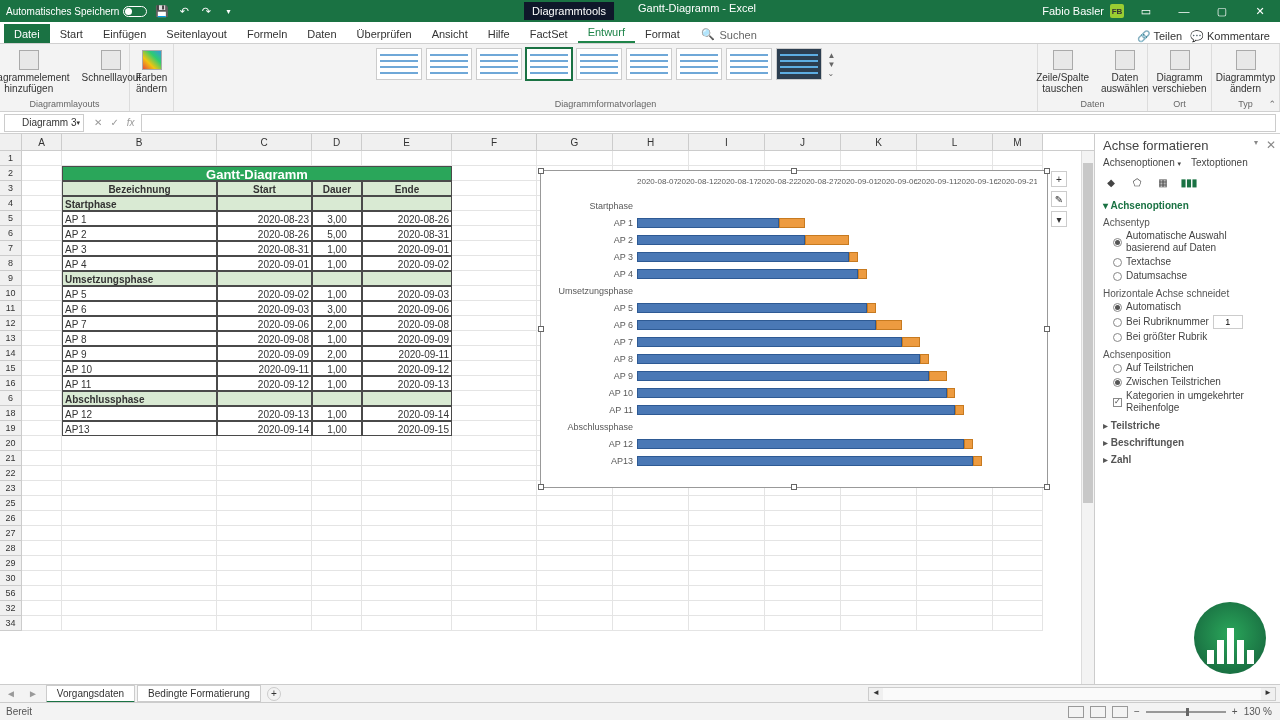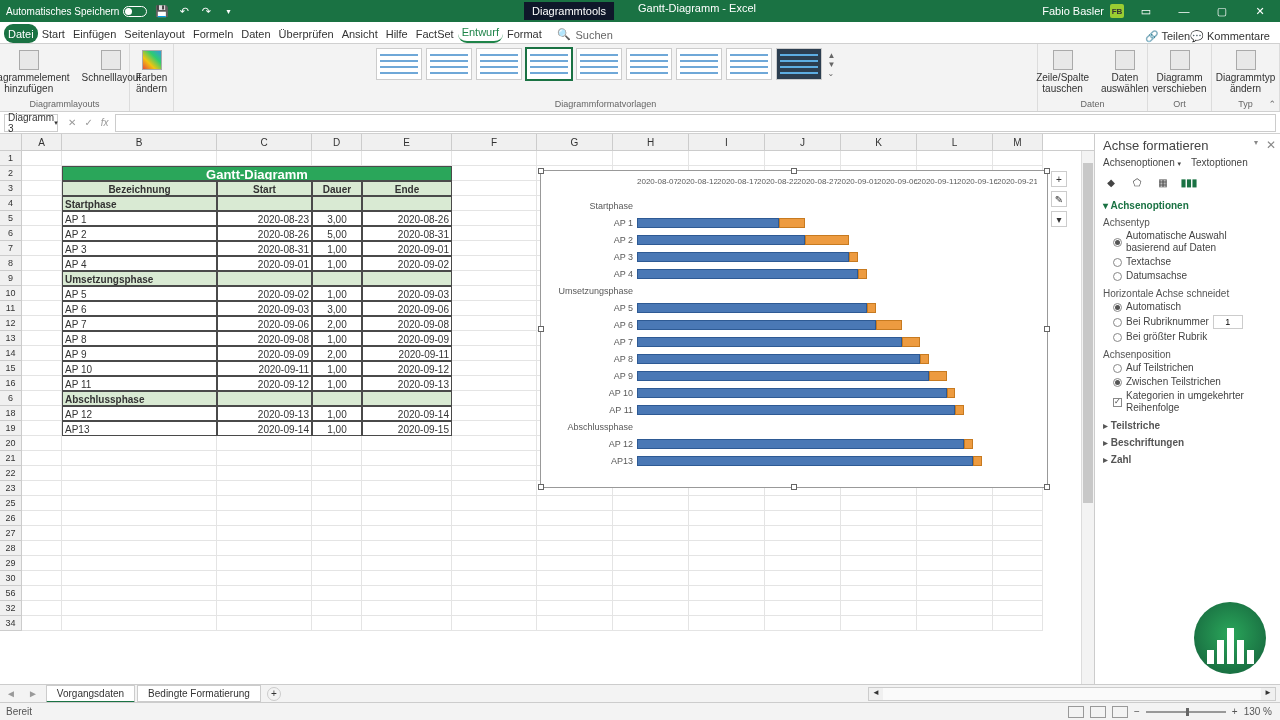--- a/index.html
+++ b/index.html
@@ -14,43 +14,43 @@
 .tb-icon { width: 14px; height: 14px; display: inline-flex; align-items: center; justify-content: center; }
 .titlebar .center { position: absolute; left: 50%; transform: translateX(-50%); display: flex; gap: 24px; font-size: 11px; }
 .tb-tab { padding: 3px 8px; }
 .tb-tab.active { background: #0f172a; }
 .titlebar .right { margin-left: auto; display: flex; align-items: center; gap: 6px; padding-right: 4px; }
 .user-badge { background: #9acd32; color: #333; width: 14px; height: 14px; border-radius: 2px; display: inline-flex; align-items: center; justify-content: center; font-size: 8px; font-weight: bold; }
 .win-btn { width: 32px; height: 22px; display: inline-flex; align-items: center; justify-content: center; }
 
 
 .ribbontabs { height: 22px; background: #fff; border-bottom: 1px solid #d0d0d0; display: flex; align-items: flex-end; padding-left: 4px; font-size: 11px; }
-.ribbontabs .tab { padding: 4px 4px 3px; cursor: pointer; border-radius: 9px; }
+.ribbontabs .tab { padding: 4px 10px 3px; cursor: pointer; }
 .ribbontabs .tab.active { color: #1e8449; border-bottom: 2px solid #1e8449; }
 .ribbontabs .tab.file { background: #1a7243; color: #fff; }
 .ribbontabs .search { margin-left: 12px; display: flex; align-items: center; gap: 4px; color: #666; padding-bottom: 2px; }
-.ribbontabs .right-actions { margin-left: auto; display: flex; gap: 0; padding-right: 10px; font-size: 11px; color: #333; align-items: center; }
+.ribbontabs .right-actions { margin-left: auto; display: flex; gap: 8px; padding-right: 10px; font-size: 11px; color: #333; align-items: center; }
 
 
 .ribbon { height: 68px; background: #f3f3f3; border-bottom: 1px solid #d0d0d0; display: flex; position: relative; }
 .ribbon-group { border-right: 1px solid #dcdcdc; padding: 4px 6px 2px; display: flex; flex-direction: column; align-items: center; justify-content: space-between; position: relative; }
 .ribbon-group .label { font-size: 9px; color: #666; text-align: center; margin-top: auto; }
 .rg-buttons { display: flex; gap: 4px; align-items: flex-start; }
 .big-btn { display: flex; flex-direction: column; align-items: center; gap: 2px; font-size: 10px; text-align: center; padding: 2px 4px; line-height: 1.1; }
 .big-icon { width: 20px; height: 20px; background: #e8e8e8; border: 1px solid #aaa; }
 .style-gallery { display: flex; gap: 4px; align-items: center; }
 .style-thumb { width: 46px; height: 32px; border: 1px solid #ccc; background: #fff; display: flex; flex-direction: column; justify-content: space-around; padding: 3px; }
 .style-thumb.sel { border: 1px solid #1a7243; outline: 1px solid #1a7243; }
 .style-thumb.dark { background: #2c3e50; }
 .bar-mini { height: 2px; background: #6fa8d8; }
 .collapse-caret { position: absolute; right: 4px; bottom: 2px; font-size: 9px; color: #666; }
 
 
 .fbar { height: 22px; border-bottom: 1px solid #d0d0d0; display: flex; align-items: center; }
-.namebox { width: 54px; height: 18px; border: 1px solid #ccc; margin: 0 4px; font-size: 10px; display: flex; align-items: center; justify-content: flex-start; padding: 0 3px; }
+.namebox { width: 80px; height: 18px; border: 1px solid #ccc; margin: 0 4px; font-size: 10px; display: flex; align-items: center; justify-content: flex-end; padding: 0 3px; }
 .fx-icons { display: flex; gap: 8px; padding: 0 6px; color: #999; font-size: 10px; }
 .finput { flex: 1; height: 18px; border: 1px solid #ccc; margin-right: 4px; }
 
 
 .workspace { position: absolute; top: 134px; left: 0; right: 0; bottom: 36px; display: flex; }
 .grid-wrap { flex: 1; position: relative; overflow: hidden; }
 .colhdr-row { display: flex; height: 17px; border-bottom: 1px solid #ccc; }
 .selbox { width: 22px; height: 17px; background: #f0f0f0; border-right: 1px solid #ccc; border-bottom: 1px solid #ccc; }
 .colhdr { background: #f0f0f0; border-right: 1px solid #ccc; text-align: center; font-size: 10px; line-height: 17px; }
 .rows { position: relative; }

